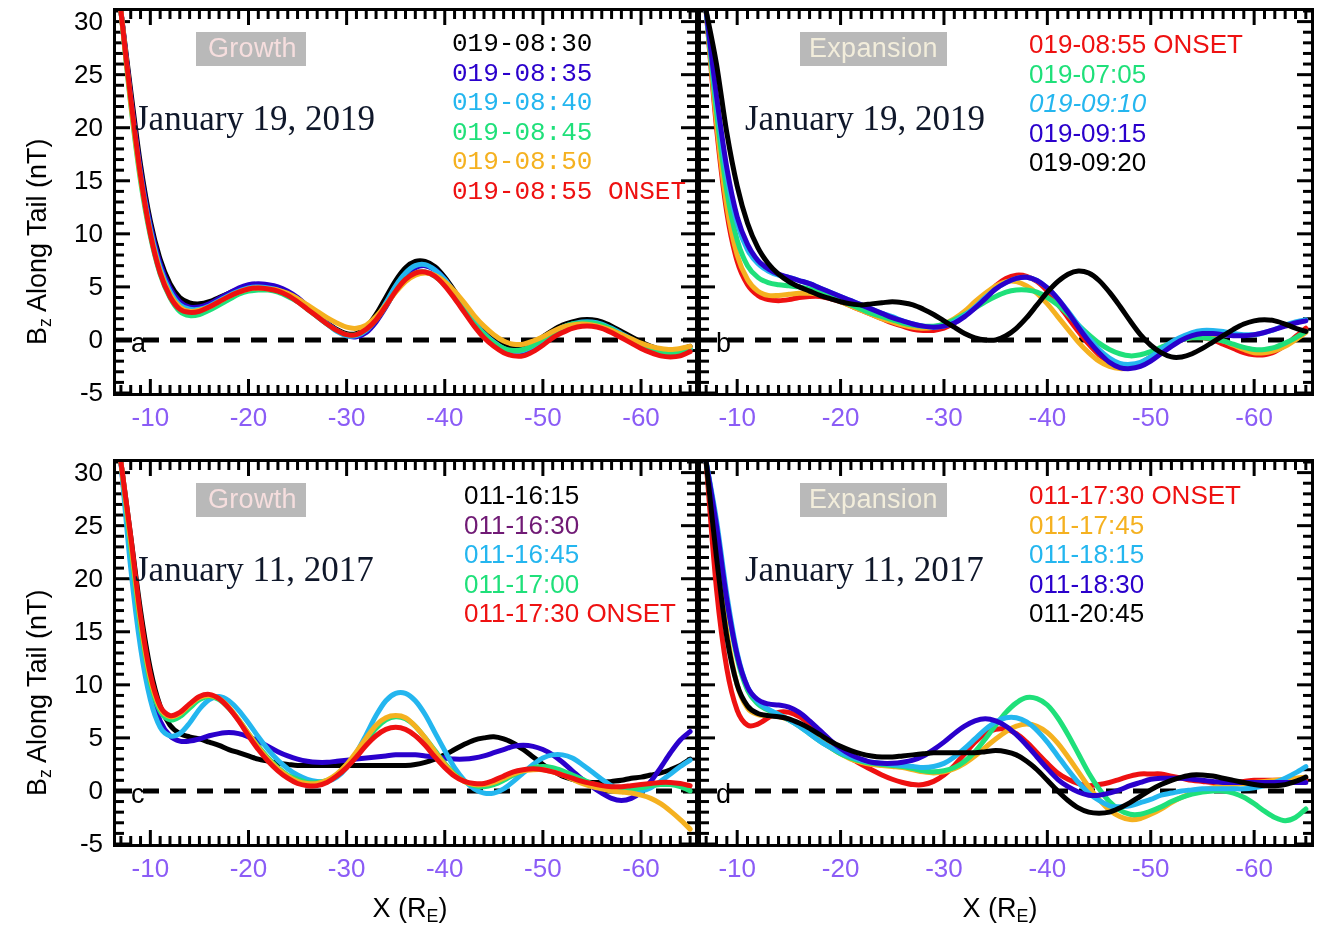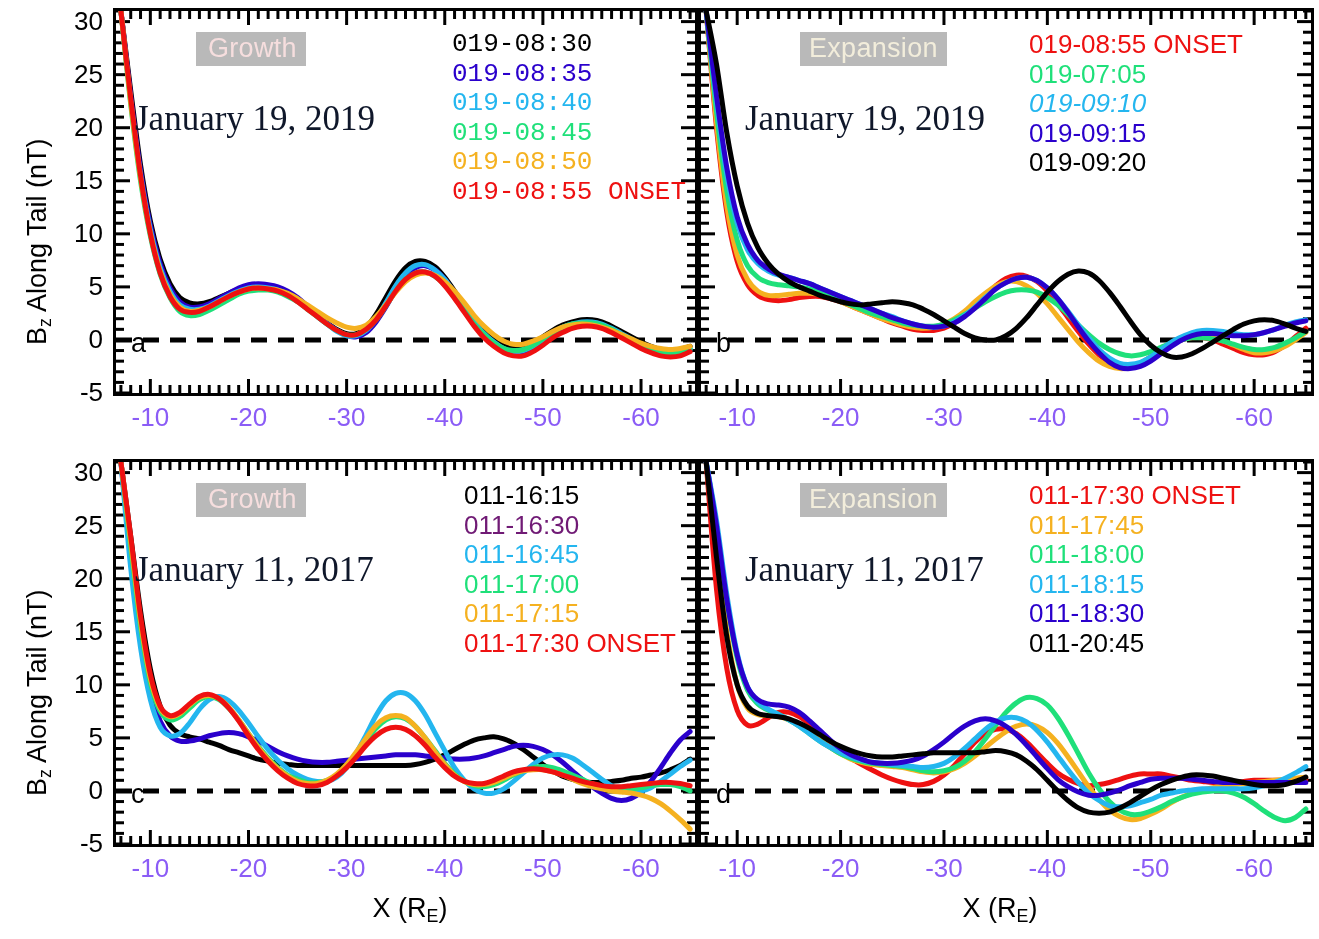--- a/index.html
+++ b/index.html
@@ -985,30 +985,28 @@
         <div class="legend-row" style="color: rgb(0, 0, 0);">019-09:20</div>
       </div>
       <div class="panel-letter" style="left: 716px; top: 328px;">b</div>
       <div class="phase-badge phase-growth" style="left: 196px; top: 483px;">Growth</div>
       <div class="date-text" style="left: 135px; top: 550px;">January 11, 2017</div>
       <div class="legend legend-right" style="left: 464px; top: 481px;">
         <div class="legend-row" style="color: rgb(0, 0, 0);">011-16:15</div>
         <div class="legend-row" style="color: #701a75;">011-16:30</div>
         <div class="legend-row" style="color: rgb(36, 182, 239);">011-16:45</div>
         <div class="legend-row" style="color: rgb(31, 224, 122);">011-17:00</div>
-        <div class="legend-row" style="color: rgb(245, 177, 32);">011-17:15</div>
         <div class="legend-row" style="color: rgb(238, 17, 17);">011-17:30 ONSET</div>
       </div>
       <div class="panel-letter" style="left: 131px; top: 779px;">c</div>
       <div class="phase-badge phase-expansion" style="left: 800px; top: 483px;">Expansion</div>
       <div class="date-text" style="left: 745px; top: 550px;">January 11, 2017</div>
       <div class="legend legend-right" style="left: 1029px; top: 481px;">
         <div class="legend-row" style="color: rgb(238, 17, 17);">011-17:30 ONSET</div>
         <div class="legend-row" style="color: rgb(245, 177, 32);">011-17:45</div>
-        <div class="legend-row" style="color: rgb(31, 224, 122);">011-18:00</div>
         <div class="legend-row" style="color: rgb(36, 182, 239);">011-18:15</div>
         <div class="legend-row" style="color: rgb(42, 0, 204);">011-18:30</div>
         <div class="legend-row" style="color: rgb(0, 0, 0);">011-20:45</div>
       </div>
       <div class="panel-letter" style="left: 716px; top: 779px;">d</div>
     </div>
 
 </div>
 
 </body></html>

